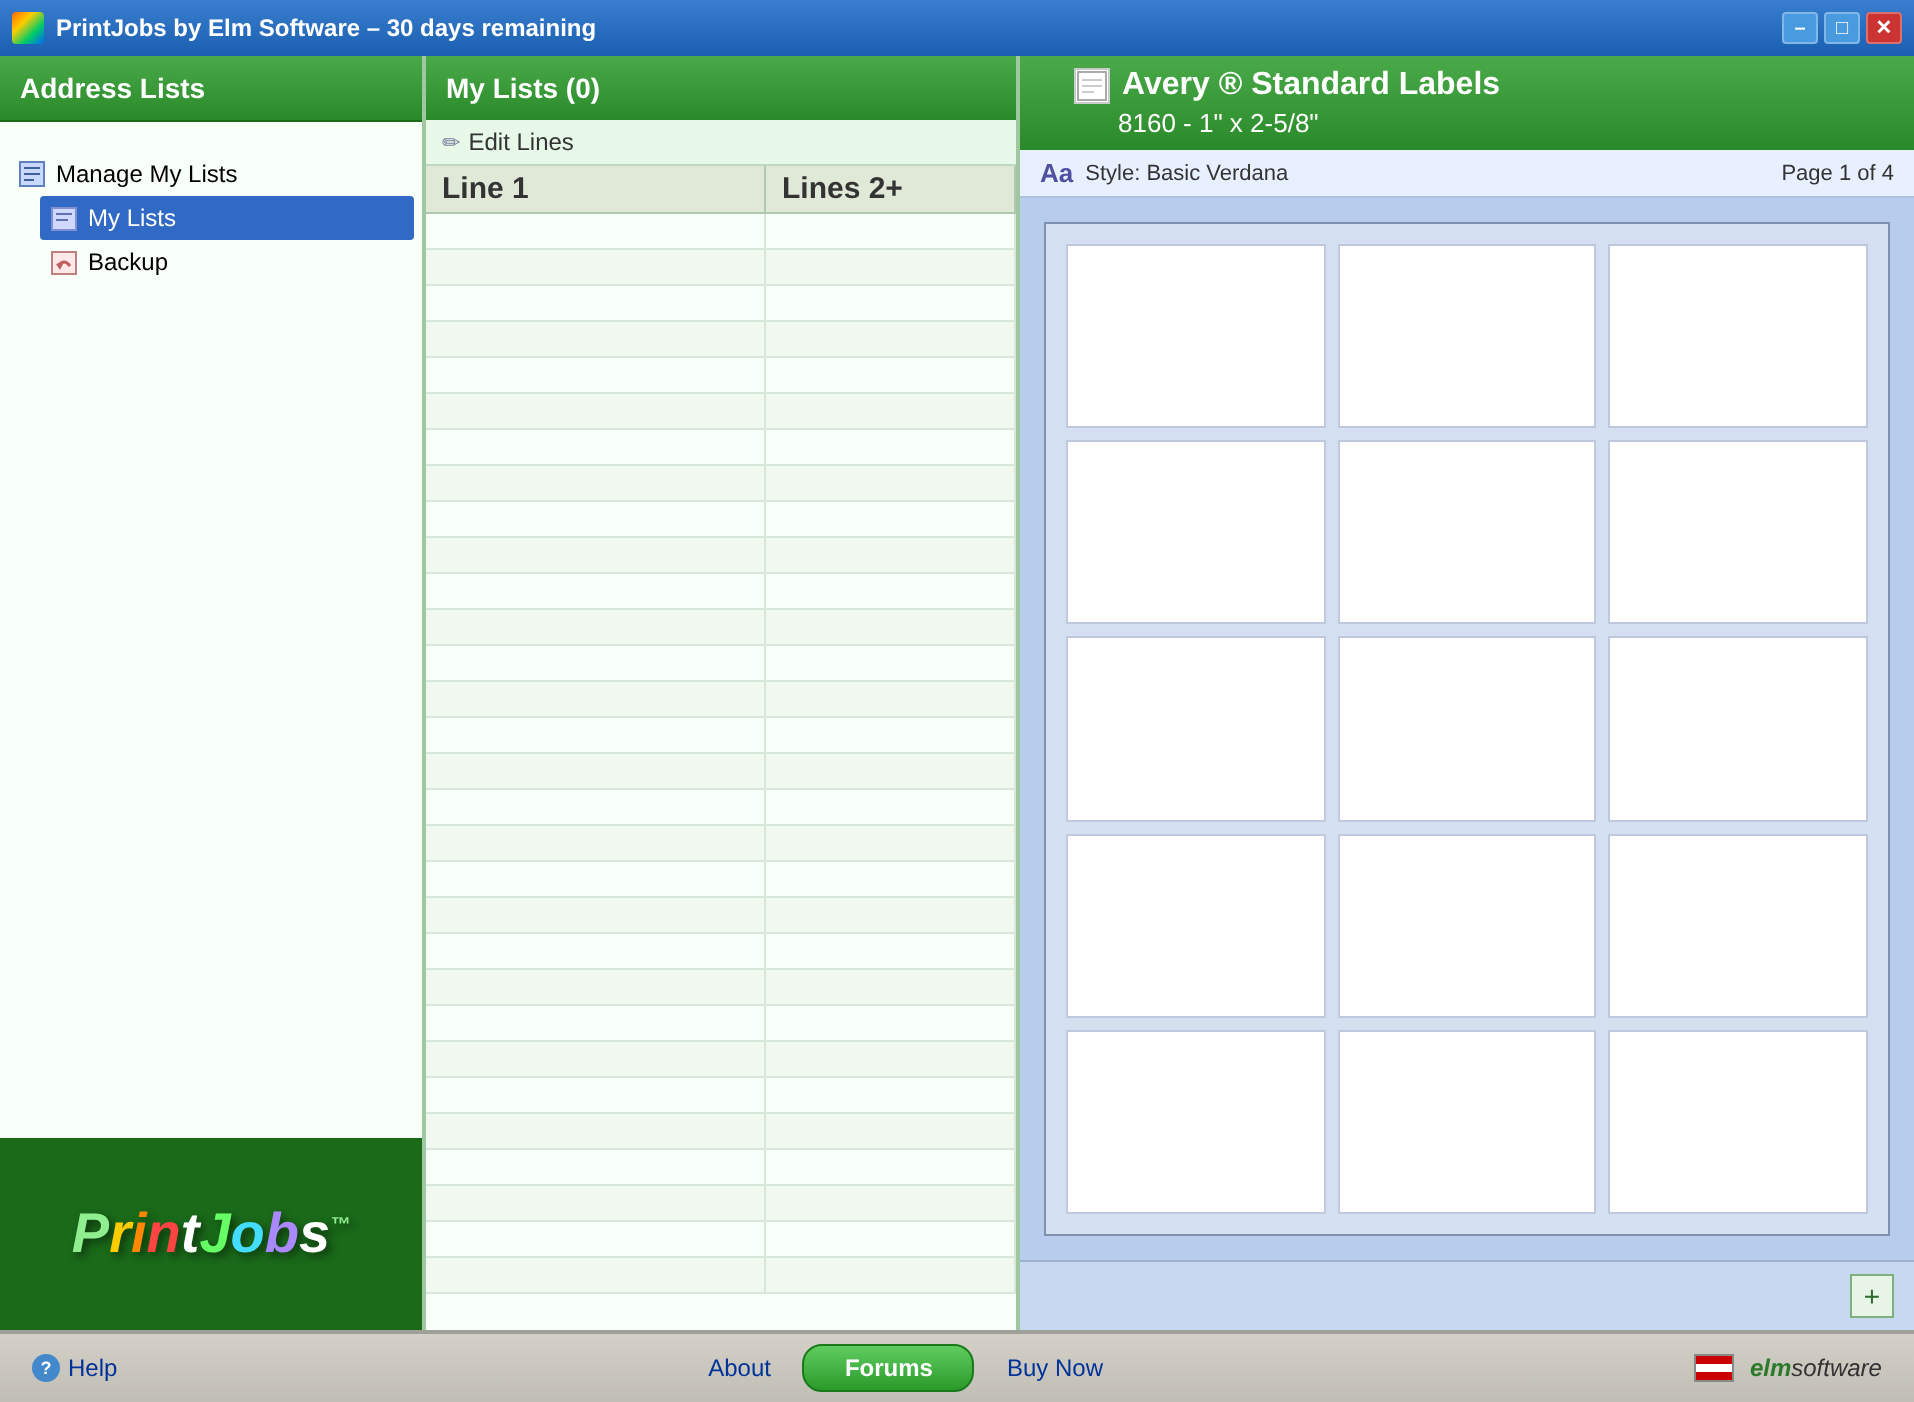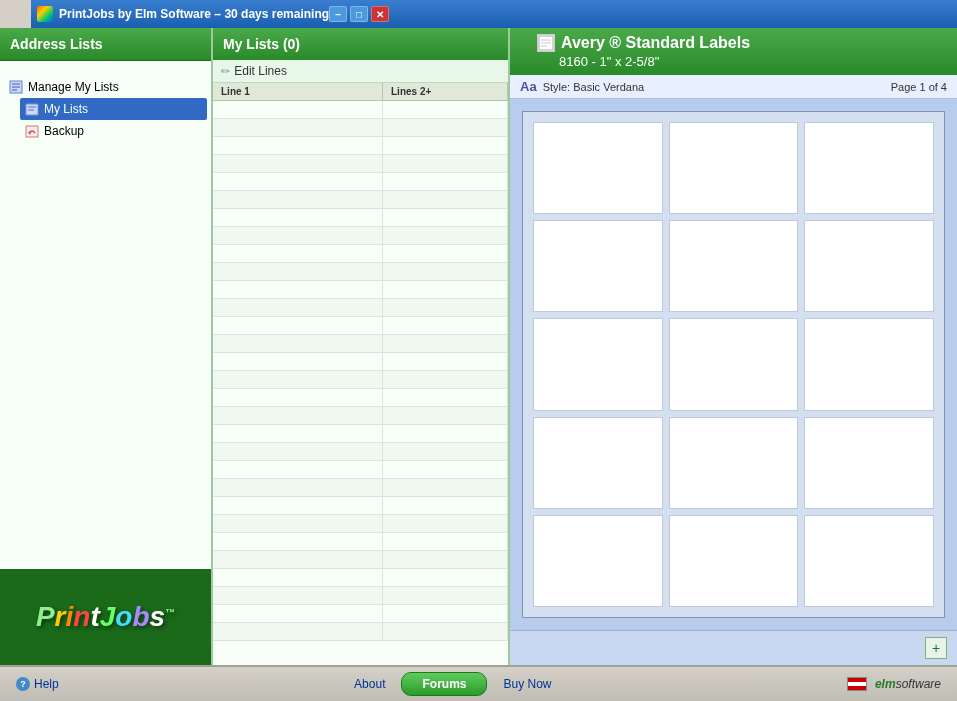--- a/index.html
+++ b/index.html
@@ -11,25 +11,25 @@
       background: #d4d0c8;
       overflow: hidden;
     }
 
     
     .title-bar {
       height: 28px;
       background: linear-gradient(to bottom, #3a7fcf, #1a5faf);
       display: flex;
       align-items: center;
+      justify-content: space-between;
       padding: 0 6px;
       color: white;
       font-size: 12px;
       font-weight: bold;
-      margin-left: 31px;
     }
     .title-bar-left {
       display: flex;
       align-items: center;
       gap: 6px;
     }
     .title-icon {
       width: 16px;
       height: 16px;
       background: linear-gradient(135deg, #ff6600, #ffcc00, #00cc66, #0066ff);
@@ -164,21 +164,21 @@
       color: #8080a0;
       font-size: 11px;
     }
     .table-header {
       display: flex;
       background: #e0e8d8;
       border-bottom: 1px solid #b0c8b0;
     }
     .th-cell {
       padding: 3px 8px;
-      font-size: 10px;
+      font-size: 15px;
       font-weight: bold;
       color: #333;
       border-right: 1px solid #b0c8b0;
     }
     .th-cell:first-child { width: 170px; }
     .th-cell:last-child { flex: 1; }
     .table-body {
       flex: 1;
       overflow: hidden;
       background: #f8fff8;

